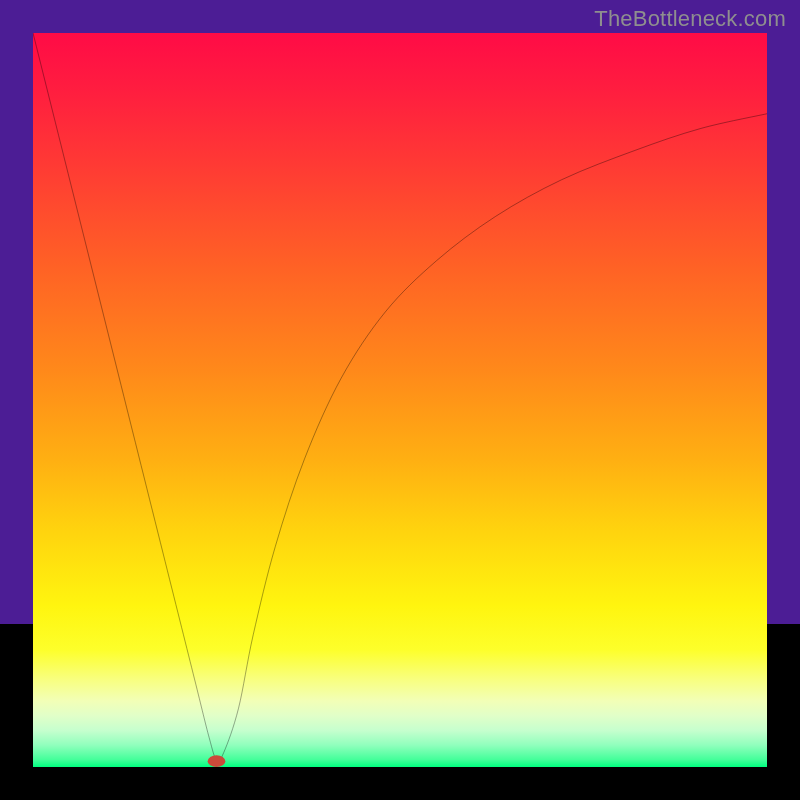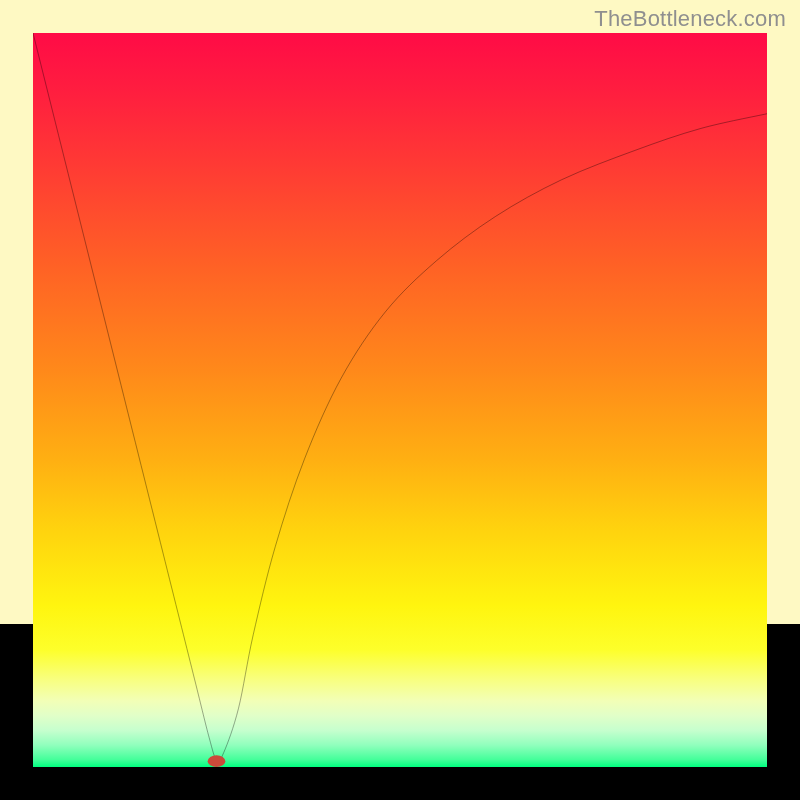--- a/index.html
+++ b/index.html
@@ -10,21 +10,21 @@
     background: #000;
     overflow: hidden;
     font-family: Arial, Helvetica, sans-serif;
   }
   .frame {
     position: absolute;
     left: 0;
     top: 0;
     width: 800px;
     height: 624px;
-    background: #fef9c3;
+    background: #4c1d95;
   }
   .plot-area {
     position: absolute;
     left: 33px;
     top: 33px;
     width: 734px;
     height: 734px;
     
     background: linear-gradient(
       to bottom,

